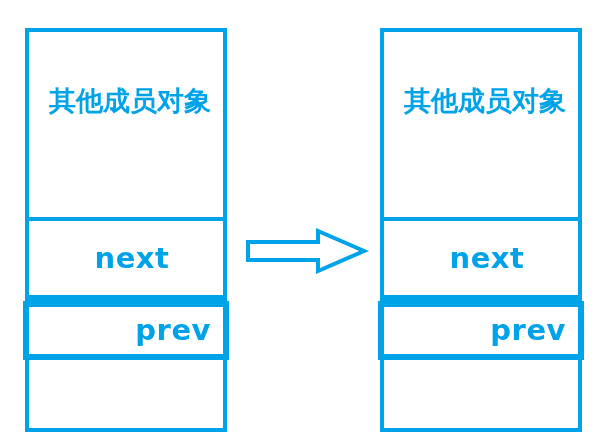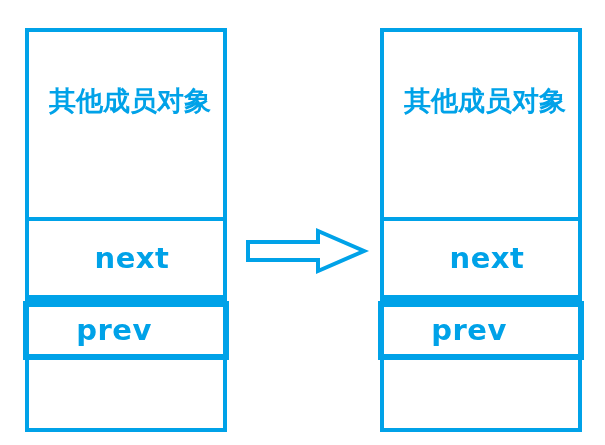--- a/index.html
+++ b/index.html
@@ -44,20 +44,21 @@
 
   .cell-next {
     border-bottom: 6px solid var(--accent);
   }
 
   
   .cell-prev {
     border: 6px solid var(--accent);
     left: -6px;
     right: -6px;
+    justify-content: flex-end;
   }
 
   .cell-tail {
     border: 0;
   }
 
   .label {
     color: var(--accent);
     font-weight: bold;
     white-space: nowrap;

